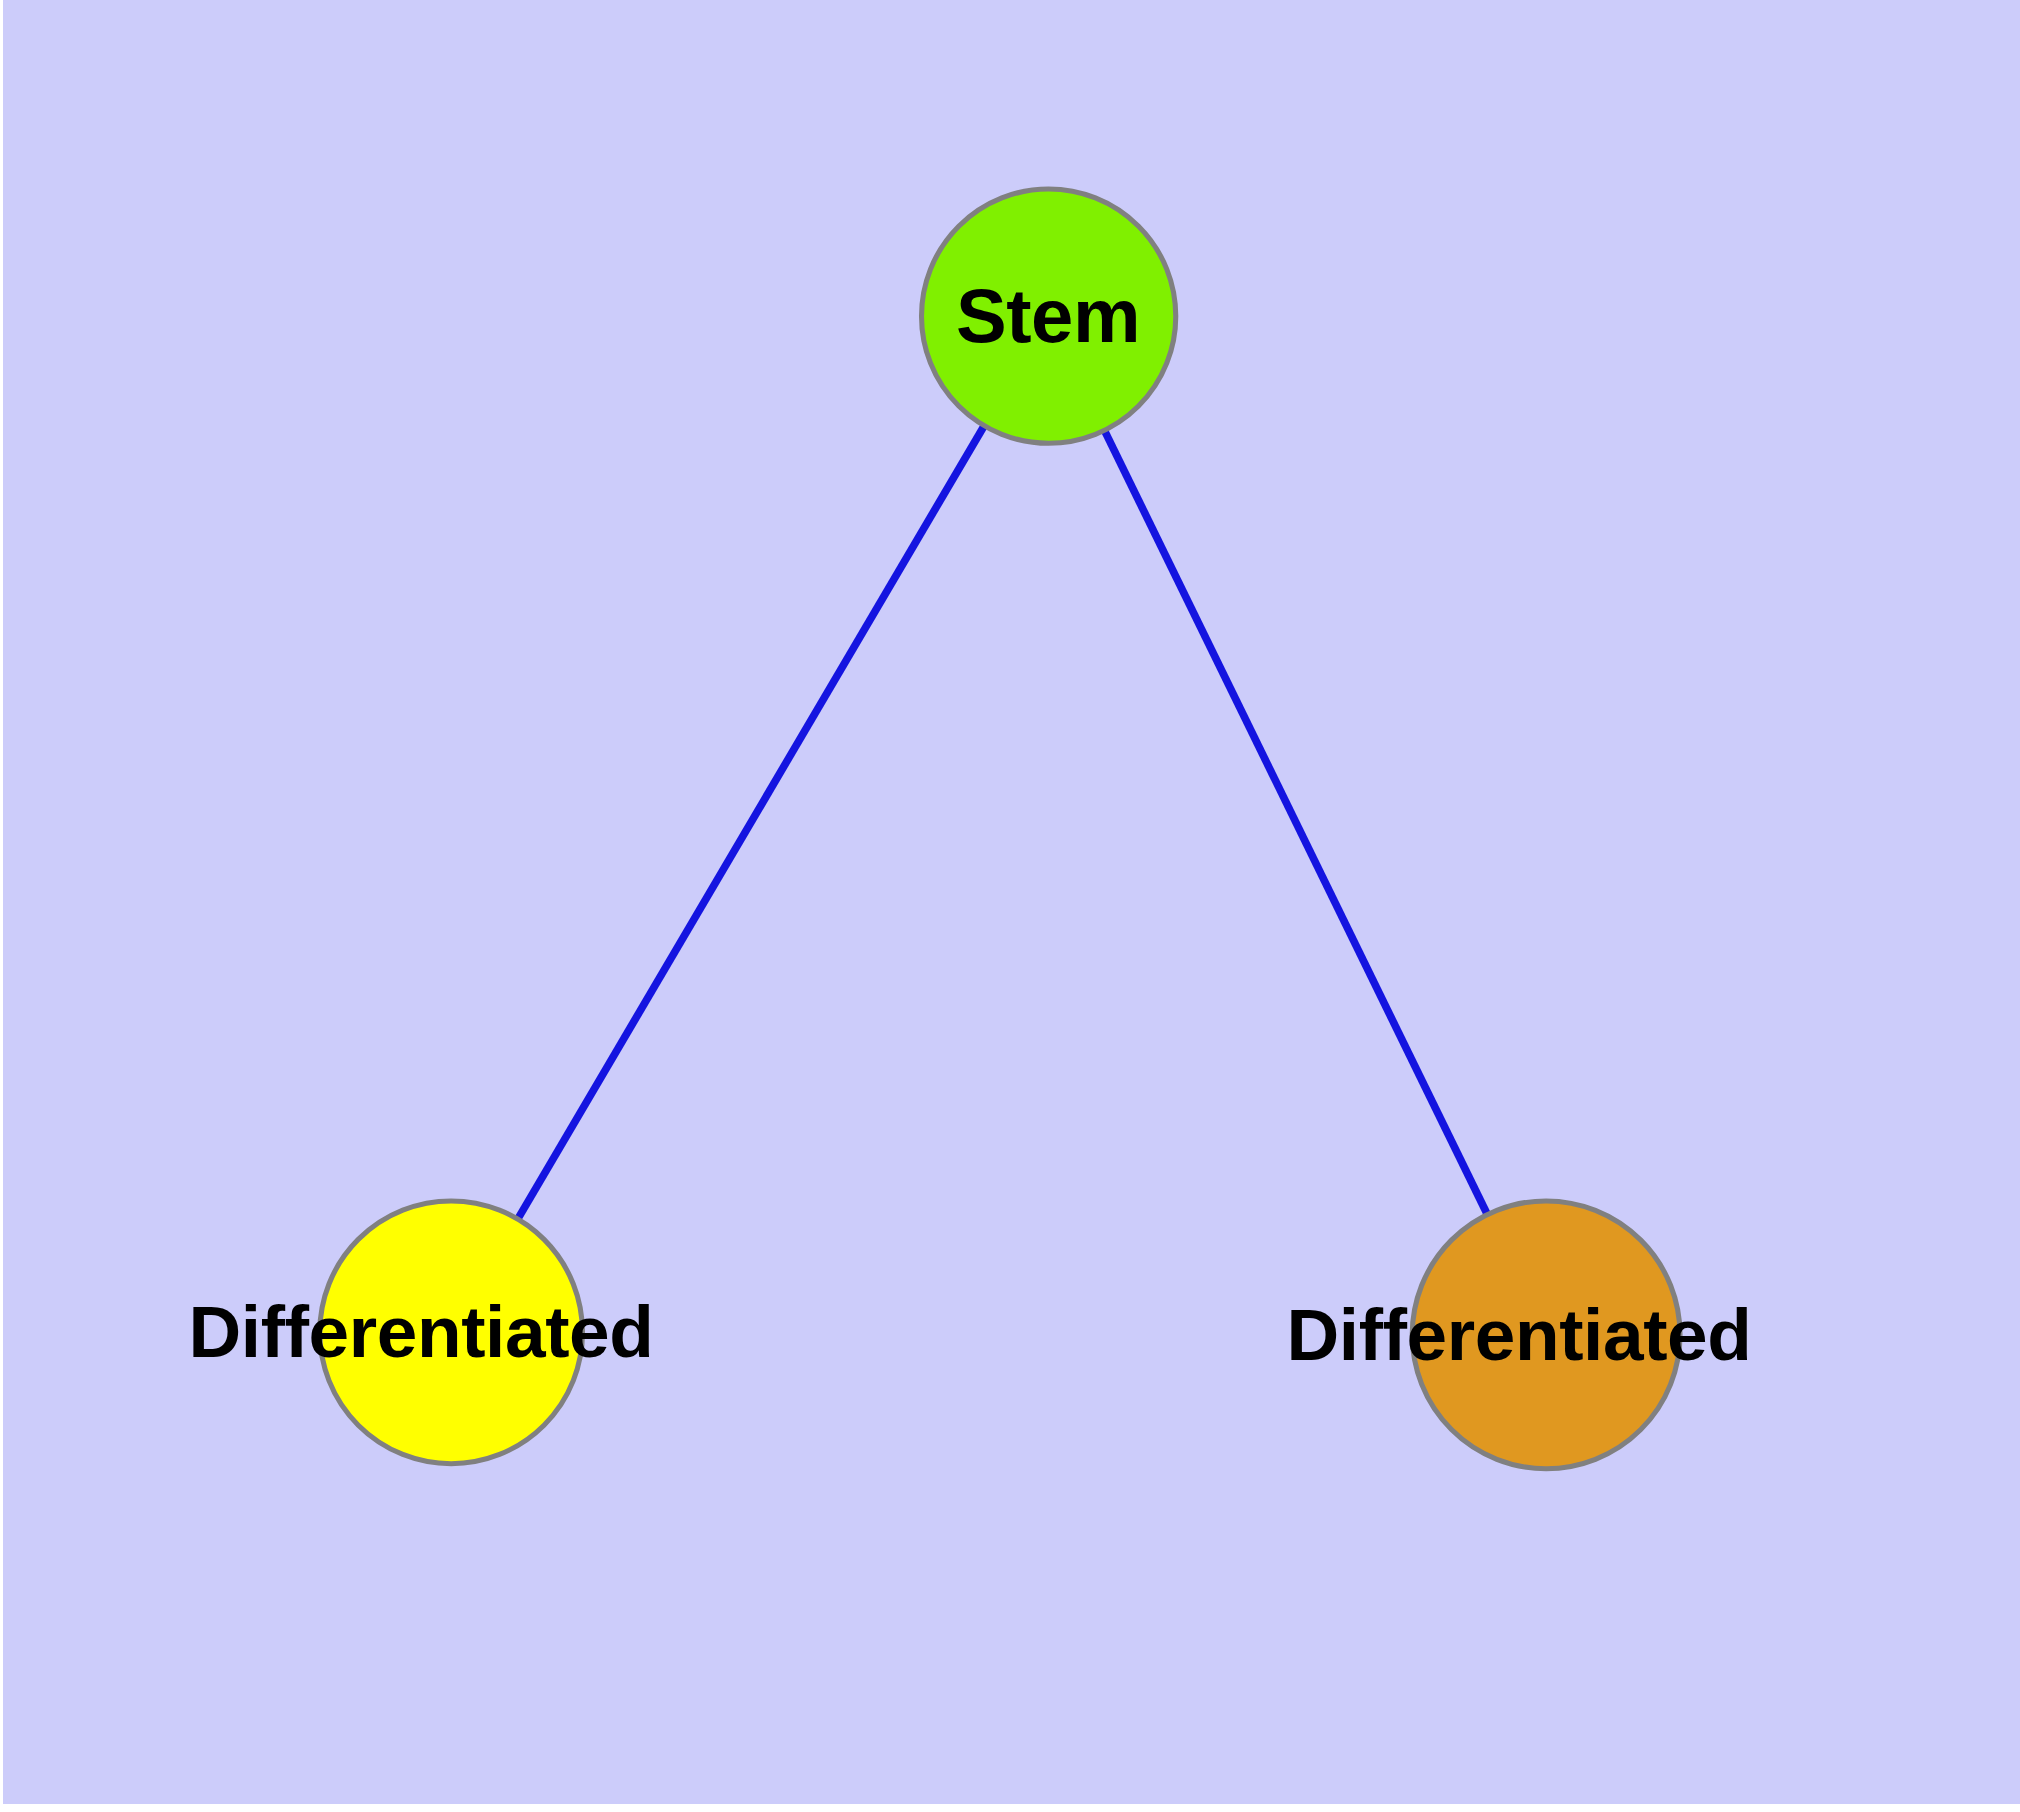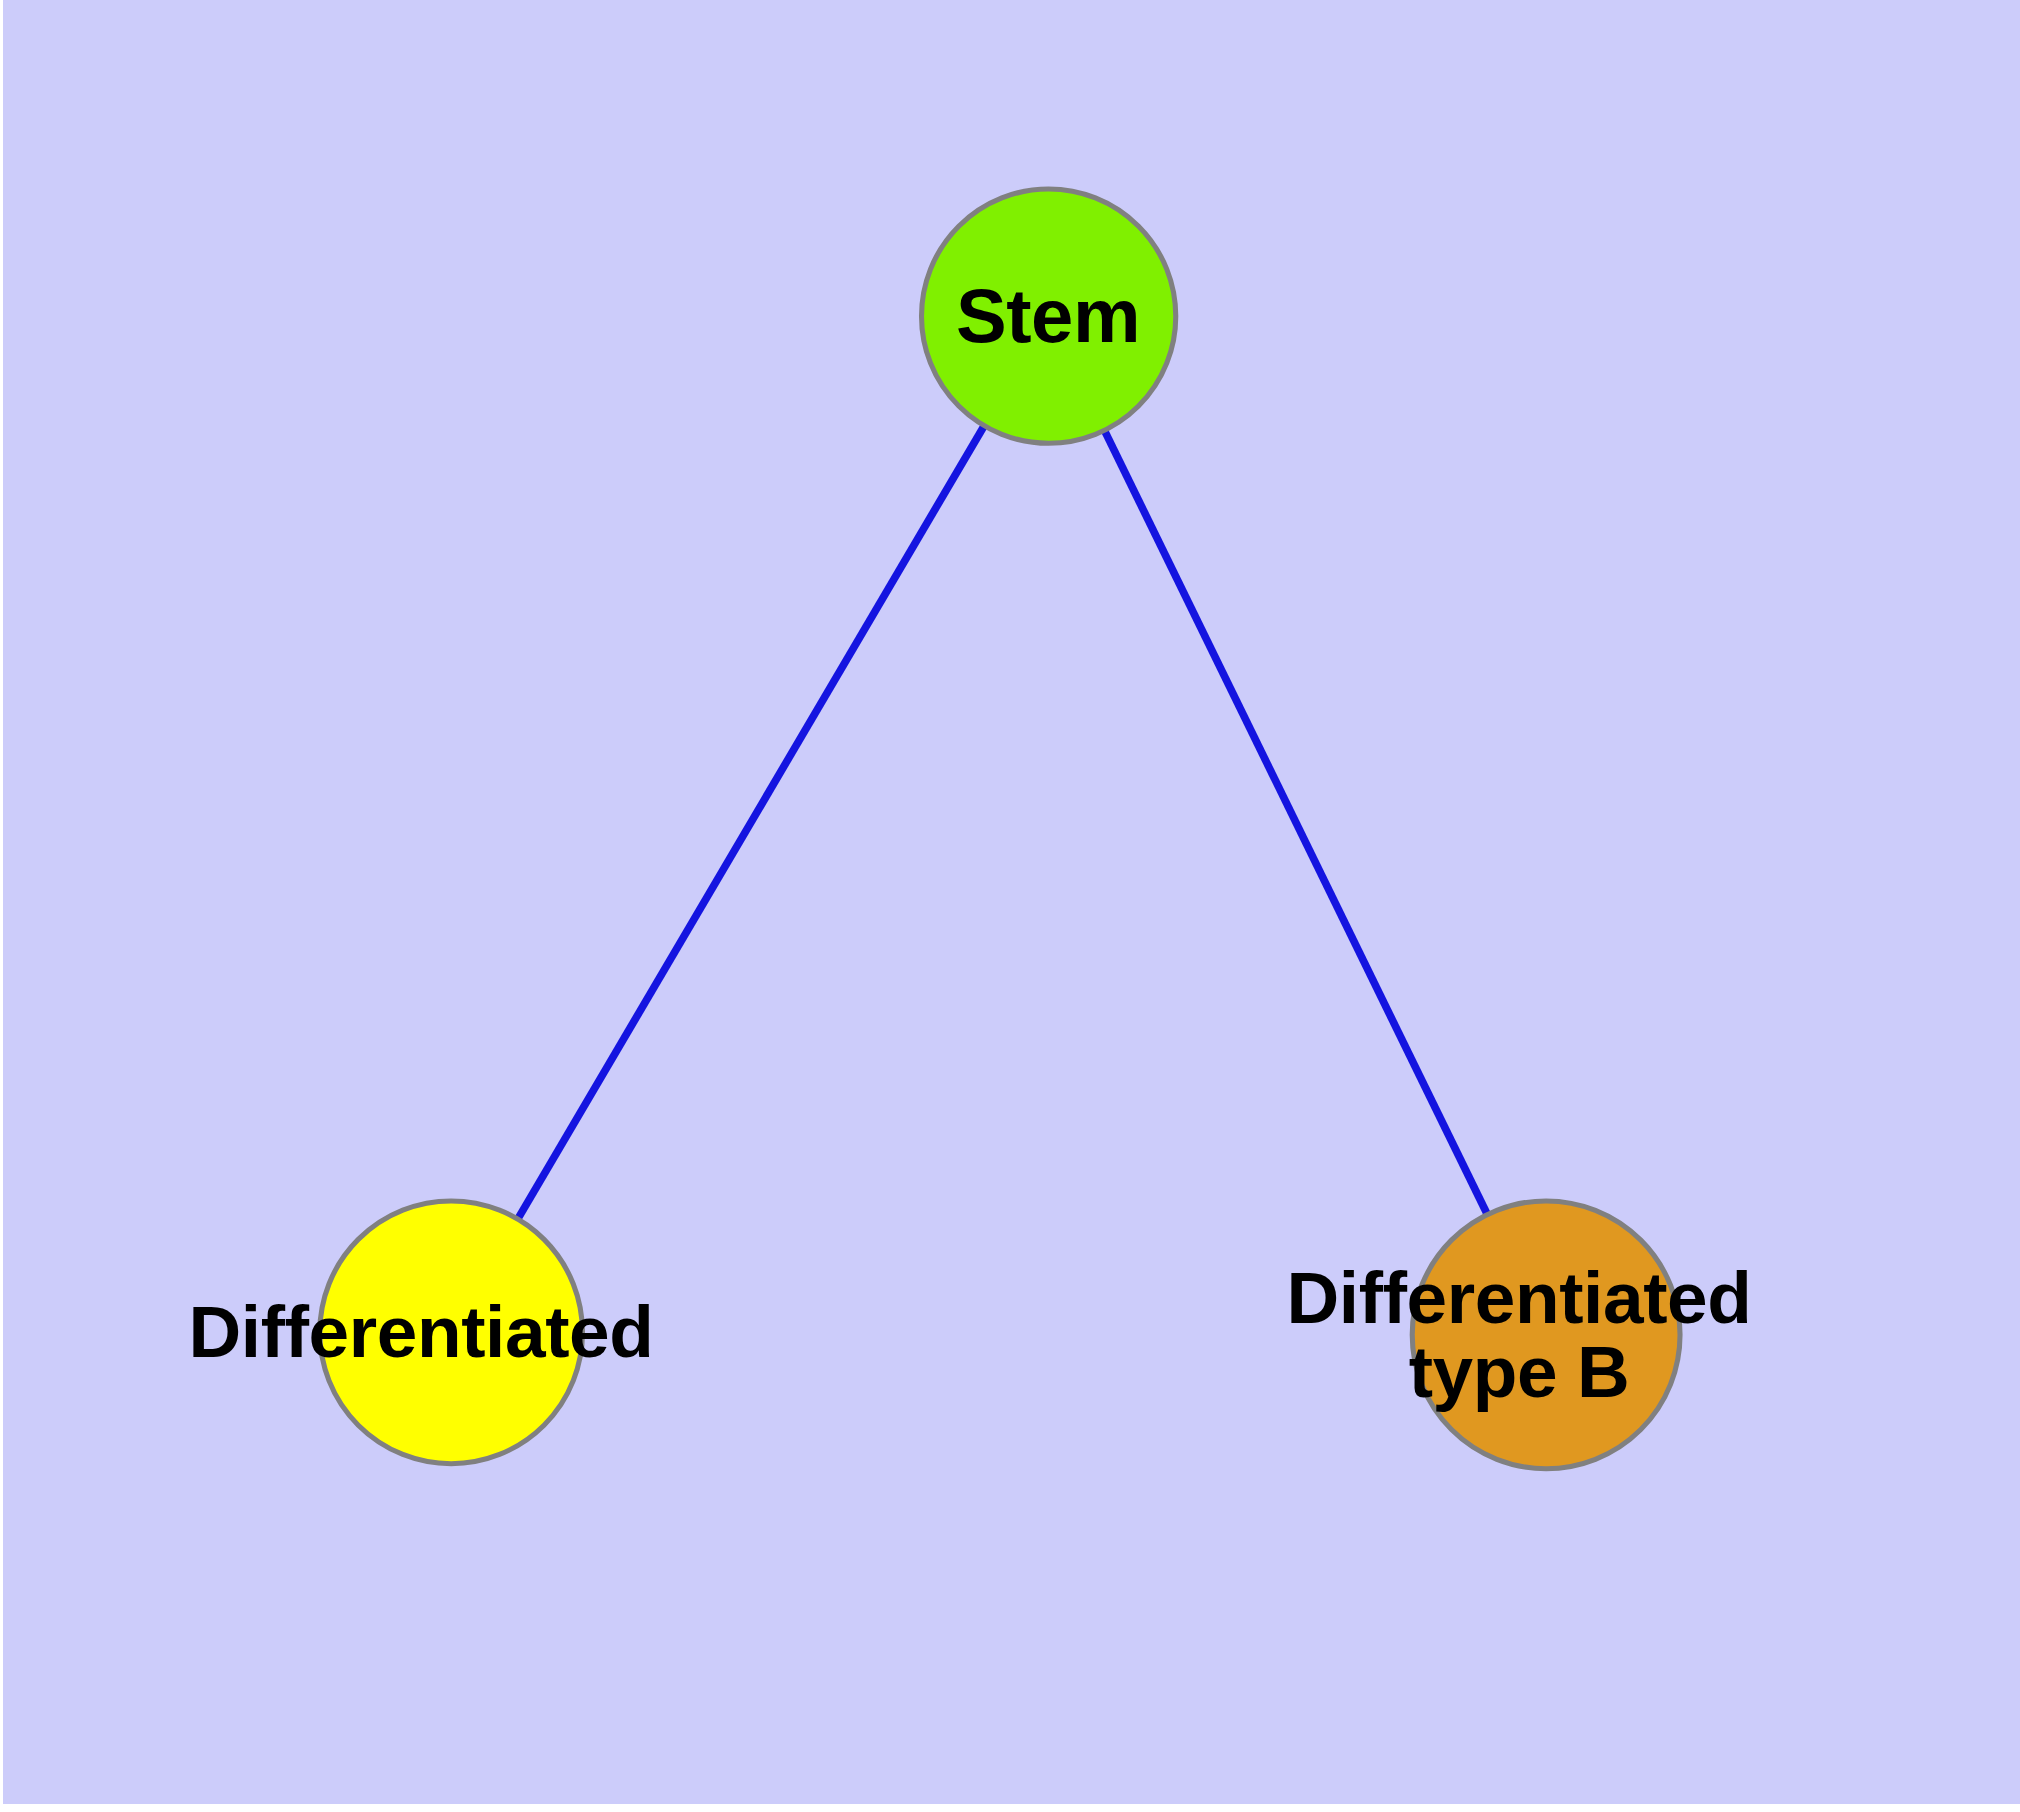--- a/index.html
+++ b/index.html
@@ -88,17 +88,16 @@
   <div class="node-label" id="label-stem">
     <div>Stem</div>
   </div>
 
   <div class="node-label" id="label-diff-a">
     <div>Differentiated</div>
   </div>
 
   <div class="node-label" id="label-diff-b">
     <div>Differentiated</div>
-    <div>type B</div>
   </div>
 
 </div>
 
 
 </body></html>

